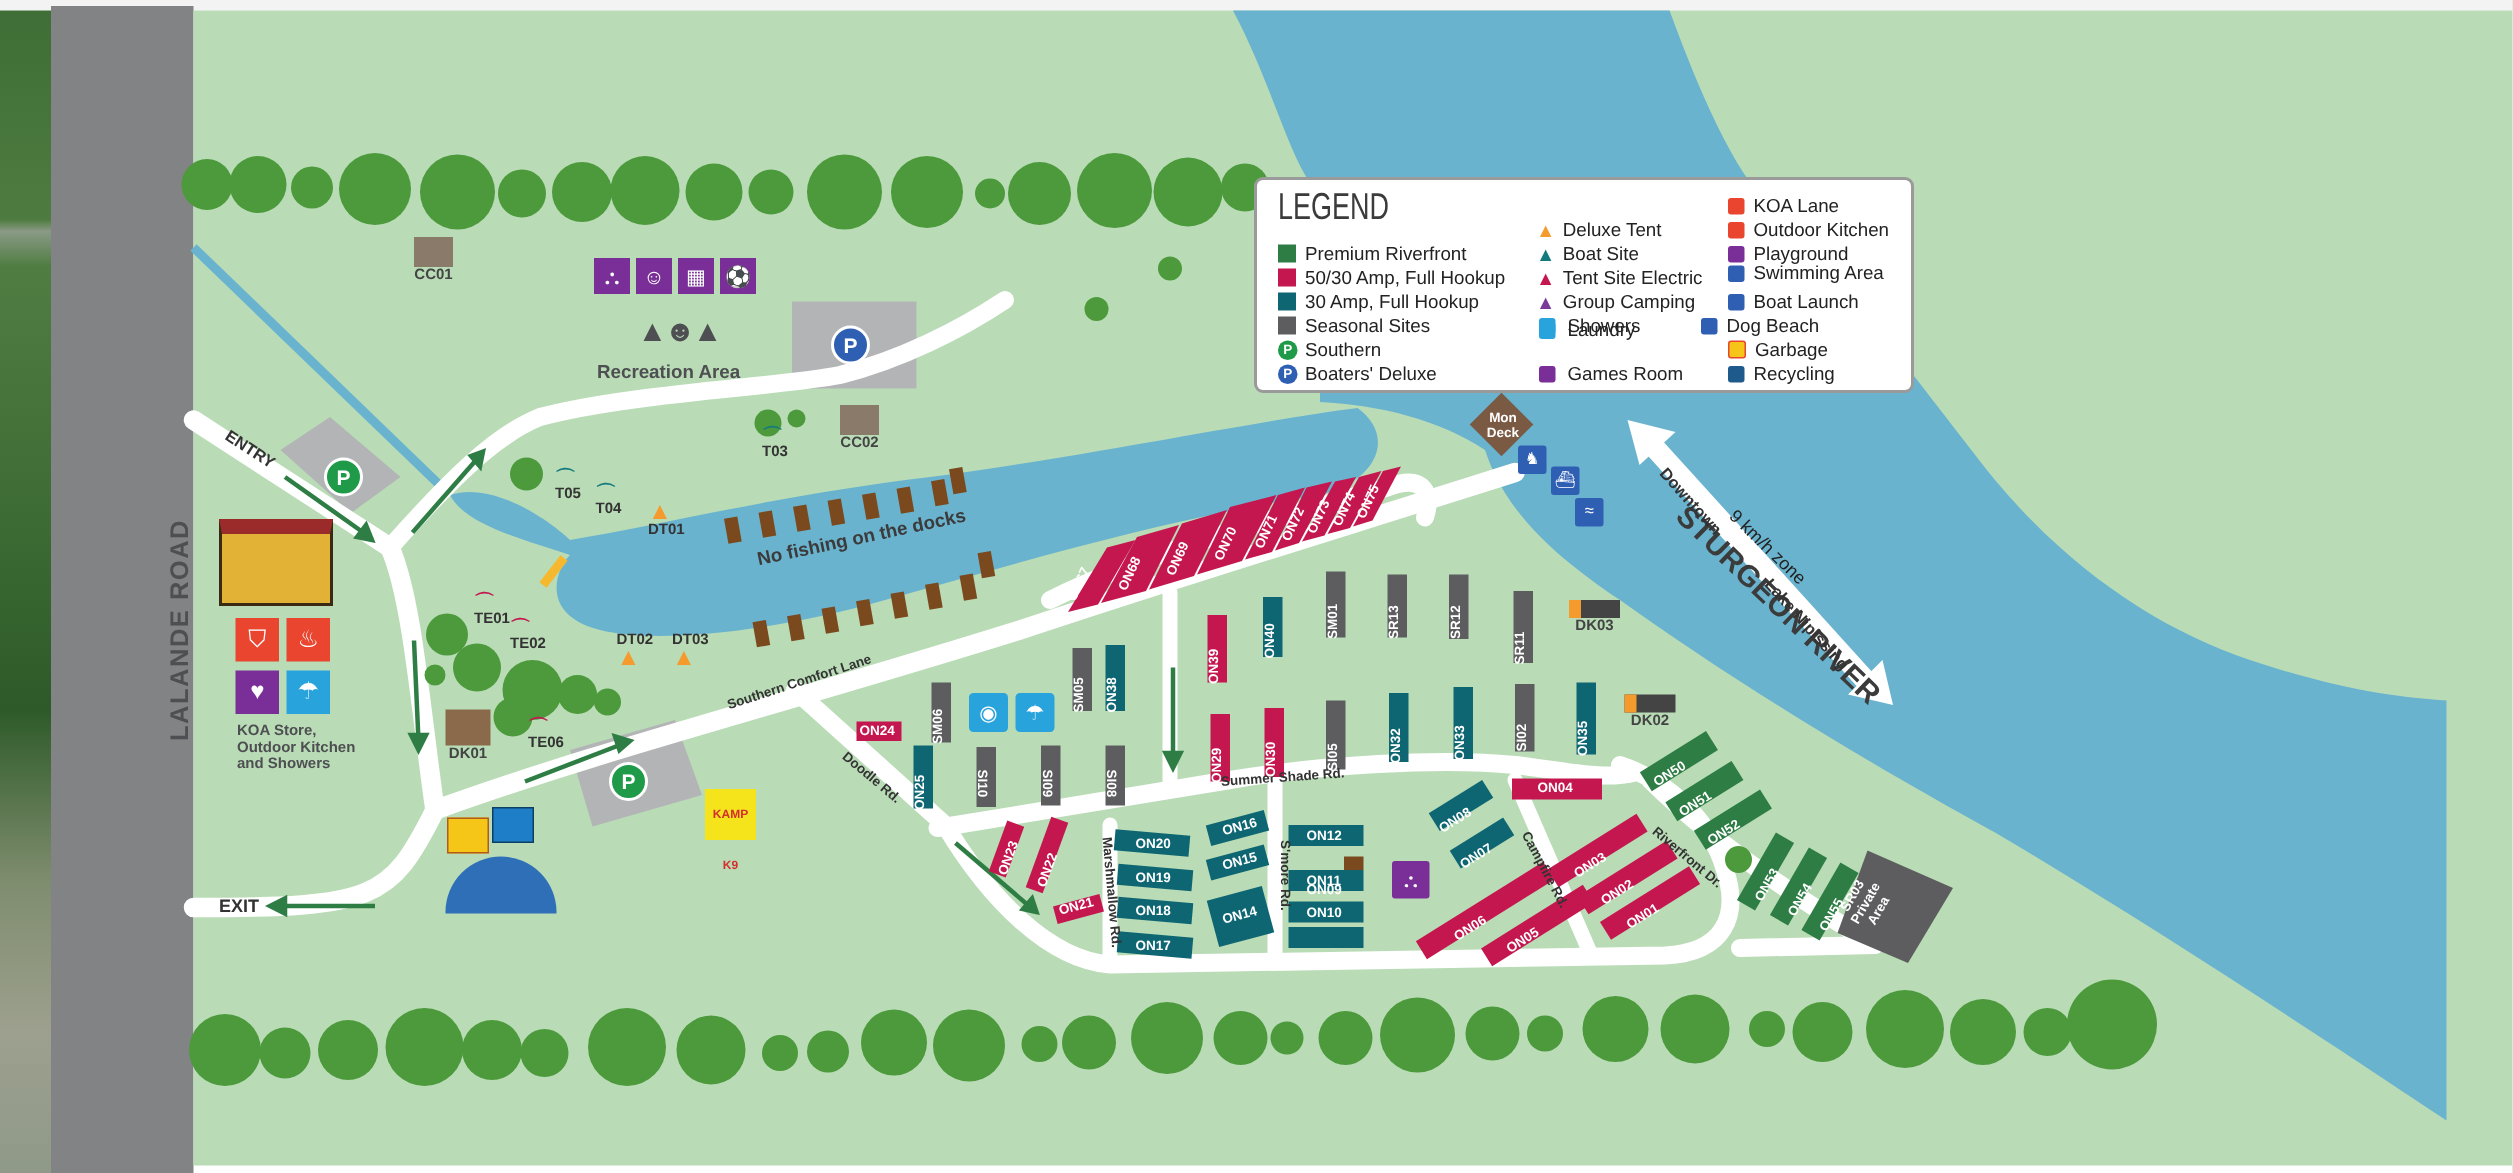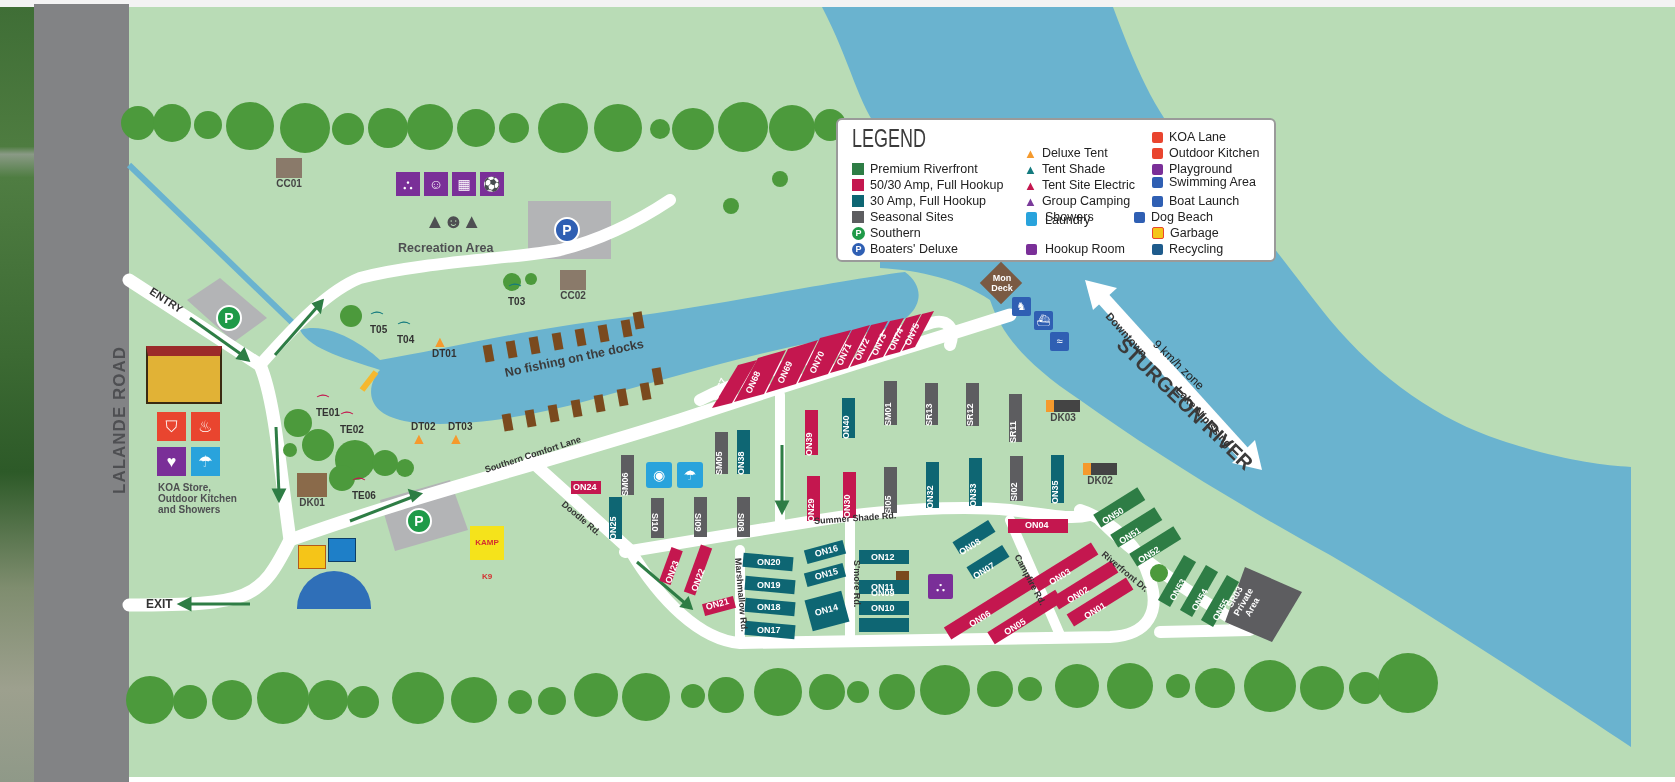--- a/index.html
+++ b/index.html
@@ -426,41 +426,41 @@
         <span class="pill" style="background:#2f5fb3">P</span>
         <span>Boaters' Deluxe</span>
       </div>
 
     <div class="lg-item" style="left:186px;top:25px">
         <span style="color:#f59a2d;margin-right:5px;font-size:13px">▲</span>
         <span>Deluxe Tent</span>
       </div>
     <div class="lg-item" style="left:186px;top:41px">
         <span style="color:#137a7e;margin-right:5px;font-size:13px">▲</span>
-        <span>Tent Shade</span>
+        <span>Boat Site</span>
       </div>
     <div class="lg-item" style="left:186px;top:57px">
         <span style="color:#c4174f;margin-right:5px;font-size:13px">▲</span>
         <span>Tent Site Electric</span>
       </div>
     <div class="lg-item" style="left:186px;top:73px">
         <span style="color:#7a3a9a;margin-right:5px;font-size:13px">▲</span>
         <span>Group Camping</span>
       </div>
     <div class="lg-item" style="left:186px;top:89px">
         <span class="ic" style="background:#29a3dc;width:11px;height:11px;margin-left:2px;margin-right:8px"></span>
         <span>Showers</span>
       </div>
     <div class="lg-item" style="left:186px;top:92px">
         <span class="ic" style="background:#29a3dc;width:11px;height:11px;margin-left:2px;margin-right:8px"></span>
         <span>Laundry</span>
       </div>
     <div class="lg-item" style="left:186px;top:121px">
         <span class="ic" style="background:#7a2f98;width:11px;height:11px;margin-left:2px;margin-right:8px"></span>
-        <span>Hookup Room</span>
+        <span>Games Room</span>
       </div>
 
     <div class="lg-item" style="left:314px;top:9px">
         <span class="ic" style="background:#e9452f;width:11px;height:11px"></span>
         <span>KOA Lane</span>
       </div>
     <div class="lg-item" style="left:314px;top:25px">
         <span class="ic" style="background:#e9452f;width:11px;height:11px"></span>
         <span>Outdoor Kitchen</span>
       </div>

